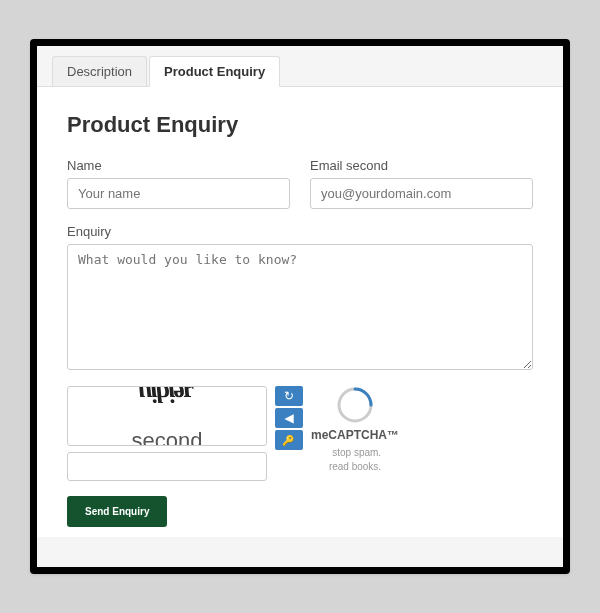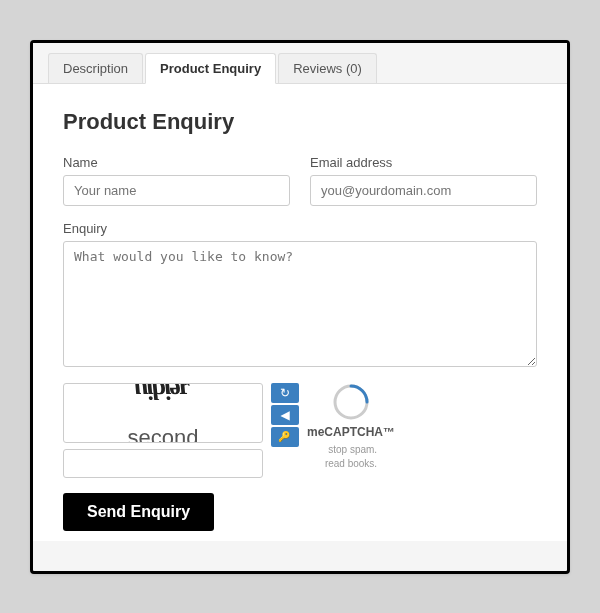--- a/index.html
+++ b/index.html
@@ -8,21 +8,21 @@
       font-family: Arial, Helvetica, sans-serif;
       font-size: 14px;
       display: flex;
       justify-content: center;
       align-items: center;
       min-height: 613px;
       width: 600px;
     }
     .card {
       background: #f5f5f5;
-      border: 3px solid #000000;
+      border: 7px solid #000000;
       border-radius: 4px;
       width: 540px;
       padding: 0 0 30px 0;
       box-shadow: 0 1px 3px rgba(0,0,0,0.1);
     }
     .tabs {
       display: flex;
       border-bottom: 1px solid #ddd;
       background: #f5f5f5;
       padding: 10px 15px 0 15px;
@@ -136,26 +136,26 @@
       border: none;
       border-radius: 2px;
       cursor: pointer;
       display: flex;
       align-items: center;
       justify-content: center;
       color: #fff;
       font-size: 12px;
     }
     .send-btn {
-      background: #000000;
+      background: #14532d;
       color: #fff;
       border: none;
       border-radius: 3px;
-      padding: 10px 24px;
-      font-size: 16px;
+      padding: 10px 18px;
+      font-size: 10px;
       font-weight: bold;
       cursor: pointer;
     }
     .captcha-wrapper {
       display: flex;
       align-items: flex-start;
       gap: 8px;
       margin-bottom: 5px;
     }
     .captcha-right {
@@ -171,31 +171,30 @@
       flex-direction: column;
     }
   </style>
 </head>
 <body>
 
 <div class="card">
   <div class="tabs">
     <div class="tab">Description</div>
     <div class="tab active">Product Enquiry</div>
-    <div class="tab">Reviews (0)</div>
   </div>
   <div class="content">
     <div class="section-title">Product Enquiry</div>
     <div class="form-row">
       <div class="form-group">
         <label>Name</label>
         <input type="text" placeholder="Your name" style="">
       </div>
       <div class="form-group">
-        <label>Email address</label>
+        <label>Email second</label>
         <input type="email" placeholder="you@yourdomain.com" style="">
       </div>
     </div>
     <div class="form-group enquiry-group">
       <label>Enquiry</label>
       <textarea placeholder="What would you like to know?" style=""></textarea>
     </div>
     <div class="captcha-wrapper">
       <div style="display:flex; flex-direction:column; gap:6px;">
         <div class="captcha-image-box">

